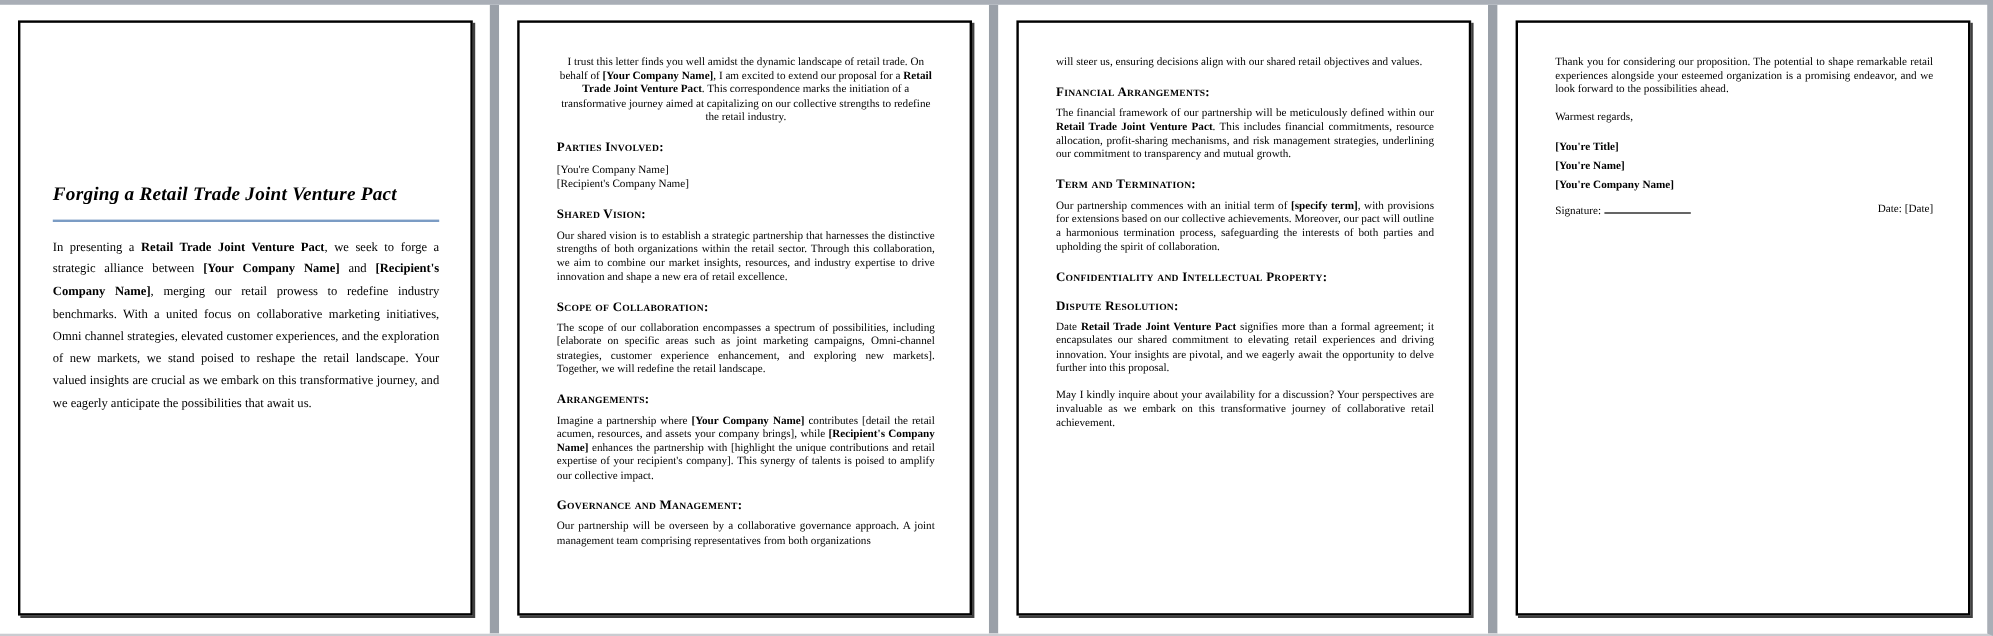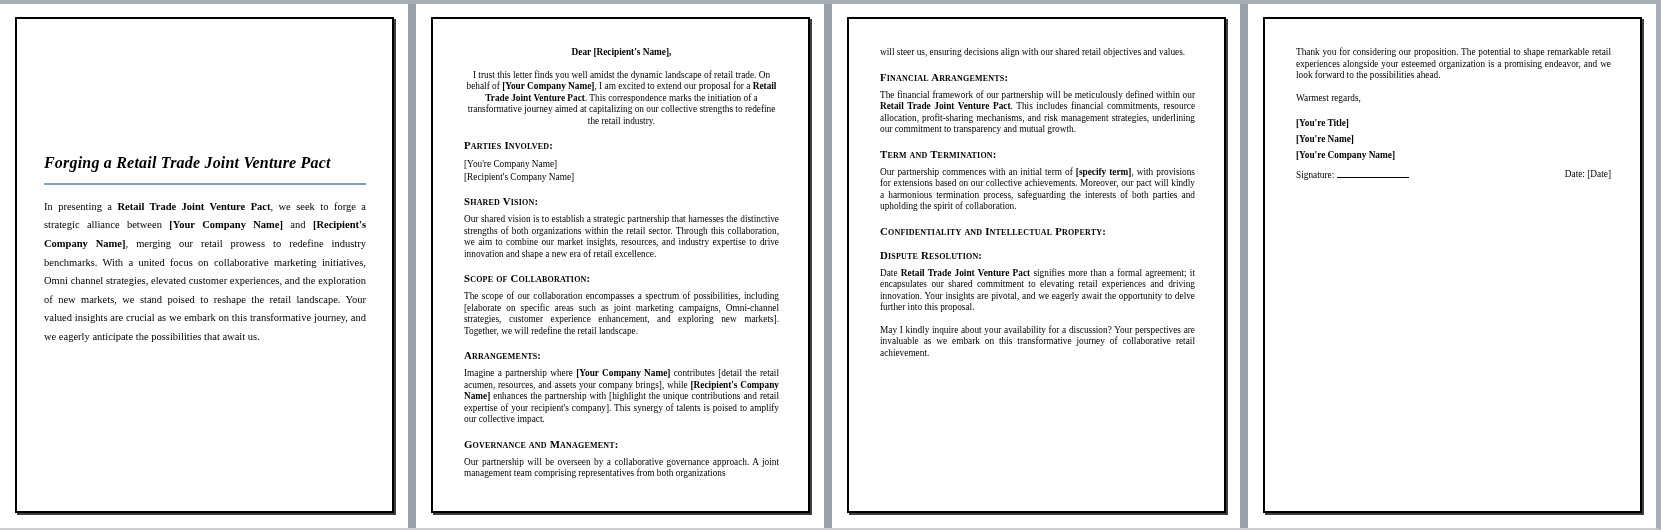--- a/index.html
+++ b/index.html
@@ -56,21 +56,20 @@
         <p class="p1-body"><span>In presenting a </span><b>Retail Trade Joint Venture Pact</b><span>, we seek to forge a strategic alliance between </span><b>[Your Company Name]</b><span> and </span><b>[Recipient's Company Name]</b><span>, merging our retail prowess to redefine industry benchmarks. With a united focus on collaborative marketing initiatives, Omni channel strategies, elevated customer experiences, and the exploration of new markets, we stand poised to reshape the retail landscape. Your valued insights are crucial as we embark on this transformative journey, and we eagerly anticipate the possibilities that await us.</span></p>
       </div>
     </div>
   </div>
 
   <div class="gutter"></div>
 
   <div class="sheet">
     <div class="frame">
       <div class="content ltr-content">
-        <p class="salutation"><span>Dear </span><b>[Recipient's Name]</b><span>,</span></p>
         <p class="intro"><span>I trust this letter finds you well amidst the dynamic landscape of retail trade. On behalf of </span><b>[Your Company Name]</b><span>, I am excited to extend our proposal for a </span><b>Retail Trade Joint Venture Pact</b><span>. This correspondence marks the initiation of a transformative journey aimed at capitalizing on our collective strengths to redefine the retail industry.</span></p>
 
         <div class="sec-h">Parties Involved:</div>
         <p class="party-line">[You're Company Name]</p>
         <p class="party-line">[Recipient's Company Name]</p>
 
         <div class="sec-h">Shared Vision:</div>
         <p class="sec-p"><span>Our shared vision is to establish a strategic partnership that harnesses the distinctive strengths of both organizations within the retail sector. Through this collaboration, we aim to combine our market insights, resources, and industry expertise to drive innovation and shape a new era of retail excellence.</span></p>
 
         <div class="sec-h">Scope of Collaboration:</div>
@@ -89,21 +88,21 @@
 
   <div class="sheet">
     <div class="frame">
       <div class="content ltr-content">
         <p class="sec-p"><span>will steer us, ensuring decisions align with our shared retail objectives and values.</span></p>
 
         <div class="sec-h">Financial Arrangements:</div>
         <p class="sec-p"><span>The financial framework of our partnership will be meticulously defined within our </span><b>Retail Trade Joint Venture Pact</b><span>. This includes financial commitments, resource allocation, profit-sharing mechanisms, and risk management strategies, underlining our commitment to transparency and mutual growth.</span></p>
 
         <div class="sec-h">Term and Termination:</div>
-        <p class="sec-p"><span>Our partnership commences with an initial term of </span><b>[specify term]</b><span>, with provisions for extensions based on our collective achievements. Moreover, our pact will kindly a harmonious termination process, safeguarding the interests of both parties and upholding the spirit of collaboration.</span></p>
+        <p class="sec-p"><span>Our partnership commences with an initial term of </span><b>[specify term]</b><span>, with provisions for extensions based on our collective achievements. Moreover, our pact will outline a harmonious termination process, safeguarding the interests of both parties and upholding the spirit of collaboration.</span></p>
 
         <div class="sec-h">Confidentiality and Intellectual Property:</div>
 
         <div class="sec-h">Dispute Resolution:</div>
 
         <p class="para"><span>Date </span><b>Retail Trade Joint Venture Pact</b><span> signifies more than a formal agreement; it encapsulates our shared commitment to elevating retail experiences and driving innovation. Your insights are pivotal, and we eagerly await the opportunity to delve further into this proposal.</span></p>
         <p class="para"><span>May I kindly inquire about your availability for a discussion? Your perspectives are invaluable as we embark on this transformative journey of collaborative retail achievement.</span></p>
       </div>
     </div>
   </div>

